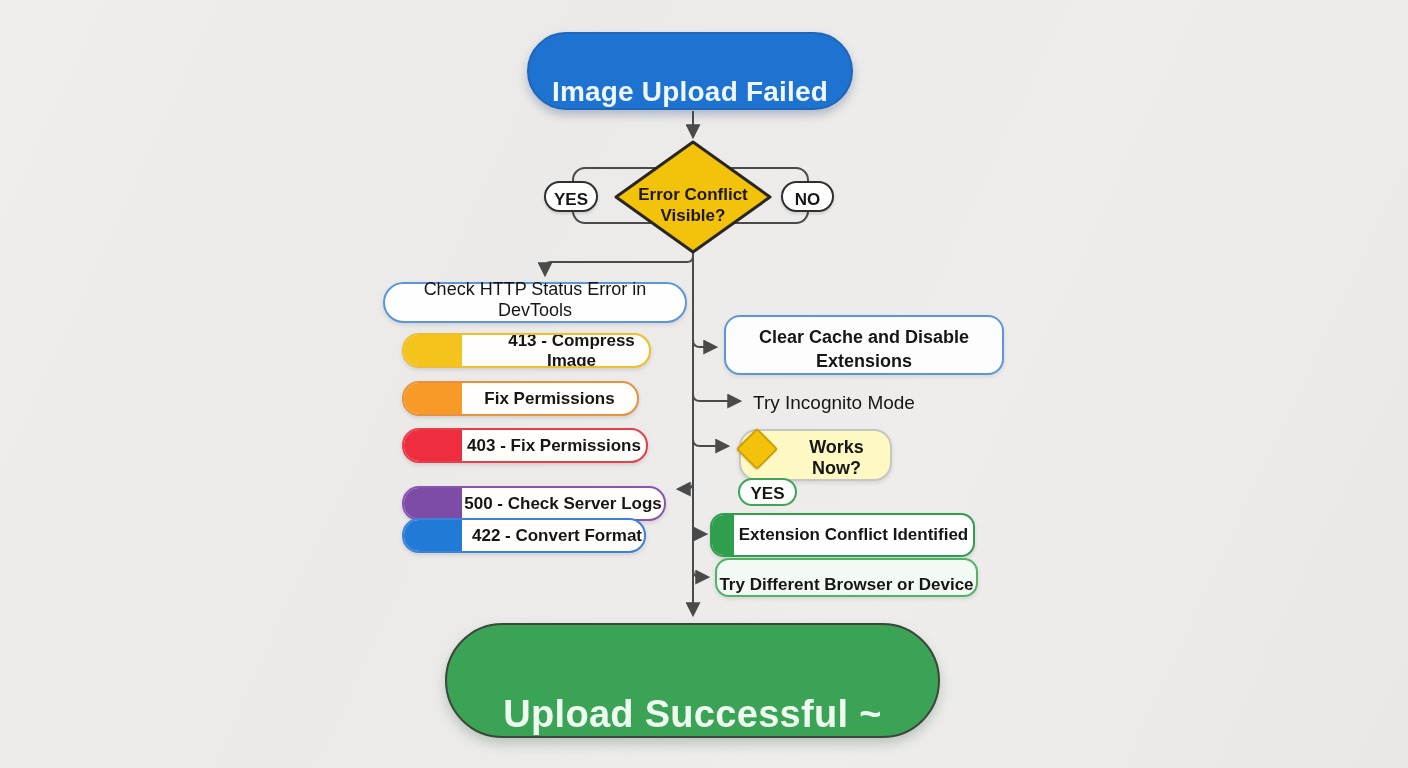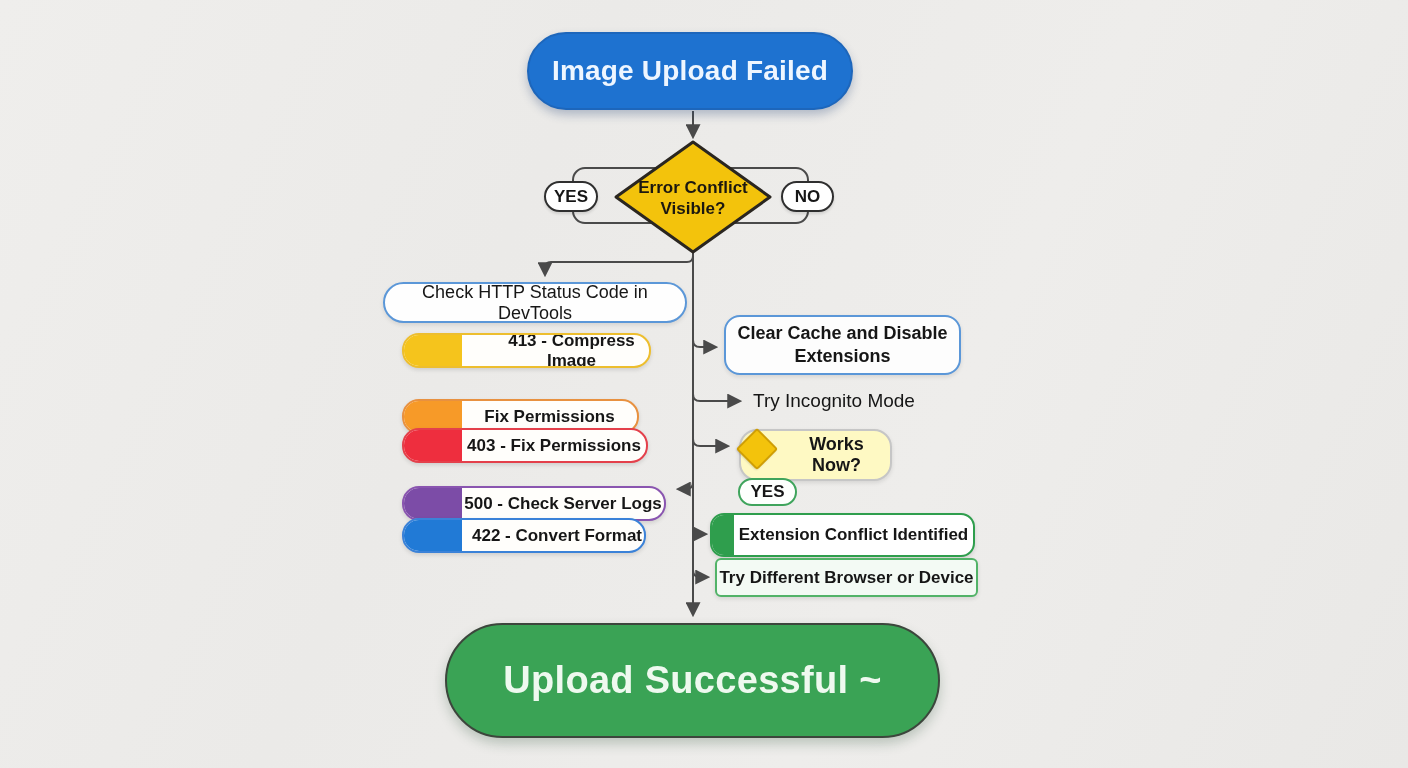--- a/index.html
+++ b/index.html
@@ -4,21 +4,21 @@
 <style>
   html,body{margin:0;padding:0;}
   body{
     width:1408px;height:768px;overflow:hidden;
     font-family:"Liberation Sans",sans-serif;
     background:linear-gradient(115deg,#efeeec 0%,#ebeae8 35%,#eeedeb 65%,#e9e8e6 100%);
     position:relative;color:#161616;
   }
   .canvas{position:absolute;inset:0;width:1408px;height:768px;}
   svg.layer{position:absolute;left:0;top:0;width:1408px;height:768px;}
-  .node{position:absolute;box-sizing:border-box;display:flex;align-items:center;justify-content:center;text-align:center;}
+  .node{position:absolute;box-sizing:border-box;display:flex;align-items:flex-end;justify-content:center;text-align:center;}
   .start-pill{
     left:527px;top:32px;width:326px;height:78px;border-radius:39px;
     background:#1e72d0;border:2px solid #1d66bb;
     box-shadow:0 5px 10px rgba(40,70,120,.30);
     color:#eef6ff;font-size:28px;font-weight:600;letter-spacing:.2px;
   }
   .yn-pill{
     height:31px;border-radius:16px;background:#ffffff;border:2px solid #2f2f2f;
     font-size:17px;font-weight:600;box-shadow:0 2px 3px rgba(0,0,0,.12);
   }
@@ -34,21 +34,21 @@
     box-shadow:0 2px 4px rgba(0,0,0,.10);
   }
   .status-row{
     left:402px;height:35px;border-radius:17px;overflow:hidden;
     border:2px solid;display:flex;align-items:stretch;justify-content:flex-start;
     background:#fffefb;box-shadow:0 2px 4px rgba(0,0,0,.12);
   }
   .row-swatch{width:58px;flex:0 0 58px;}
   .row-text{flex:1;display:flex;align-items:center;justify-content:center;font-size:17px;font-weight:600;}
   .clear-cache{
-    left:724px;top:315px;width:237px;height:60px;border-radius:16px;
+    left:724px;top:315px;width:280px;height:60px;border-radius:16px;
     background:#fdfdfd;border:2px solid #5b97d8;font-size:18px;font-weight:600;line-height:1.3;
     box-shadow:0 2px 4px rgba(0,0,0,.10);padding:0 6px;
   }
   .try-incognito{
     left:753px;top:388px;width:200px;height:26px;justify-content:flex-start;
     font-size:19px;font-weight:400;
   }
   .works-now{
     left:739px;top:429px;width:153px;height:52px;border-radius:18px;
     background:#fef9c3;border:2px solid #c6c6c6;font-size:18px;font-weight:600;
@@ -64,21 +64,21 @@
     background:#fdfffd;border:2px solid #3fa45c;font-size:17px;font-weight:600;
   }
   .ext-conflict{
     left:710px;top:513px;width:265px;height:44px;border-radius:14px;overflow:hidden;
     border:2px solid #2f9e4d;background:#ffffff;display:flex;align-items:stretch;
     box-shadow:0 2px 4px rgba(0,0,0,.12);
   }
   .ext-accent{width:22px;flex:0 0 22px;}
   .ext-text{flex:1;display:flex;align-items:center;justify-content:center;font-size:17px;font-weight:600;}
   .try-different{
-    left:715px;top:558px;width:263px;height:39px;border-radius:6px;
+    left:715px;top:558px;width:263px;height:39px;border-radius:14px;
     background:#f3faf4;border:2px solid #52b368;font-size:17px;font-weight:600;
     box-shadow:0 2px 4px rgba(0,0,0,.10);
   }
   .success-pill{
     left:445px;top:623px;width:495px;height:115px;border-radius:58px;
     background:#3aa355;border:2px solid #3c463c;
     box-shadow:0 6px 12px rgba(40,80,50,.25);
     color:#eef9ef;font-size:38px;font-weight:600;letter-spacing:.3px;
   }
 </style>
@@ -121,27 +121,27 @@
   </svg>
 
   <div class="node start-pill" style="background-color: rgb(30, 114, 208);">
     <span>Image Upload Failed</span>
   </div>
 
   <div class="node decision-label">Error Conflict Visible?</div>
   <div class="node yn-pill yes-pill">YES</div>
   <div class="node yn-pill no-pill">NO</div>
 
-  <div class="node check-http">Check HTTP Status Code in DevTools</div>
+  <div class="node check-http">Check HTTP Status Error in DevTools</div>
 
   <div class="node status-row" style="top: 333px; width: 249px; border-color: rgb(237, 190, 46); gap: 32px;">
     <div class="row-swatch" style="background-color: rgb(245, 196, 28);"></div>
     <div class="row-text">413 - Compress Image</div>
   </div>
-  <div class="node status-row" style="top: 399px; width: 237px; border-color: rgb(232, 145, 64);">
+  <div class="node status-row" style="top: 381px; width: 237px; border-color: rgb(232, 145, 64);">
     <div class="row-swatch" style="background-color: rgb(247, 154, 40);"></div>
     <div class="row-text">Fix Permissions</div>
   </div>
   <div class="node status-row" style="top: 428px; width: 246px; border-color: rgb(228, 64, 75);">
     <div class="row-swatch" style="background-color: rgb(238, 46, 62);"></div>
     <div class="row-text">403 - Fix Permissions</div>
   </div>
   <div class="node status-row" style="top: 473px; width: 264px; border-color: rgb(138, 85, 176); margin-top: 13px;">
     <div class="row-swatch" style="background-color: rgb(124, 76, 167);"></div>
     <div class="row-text">500 - Check Server Logs</div>

